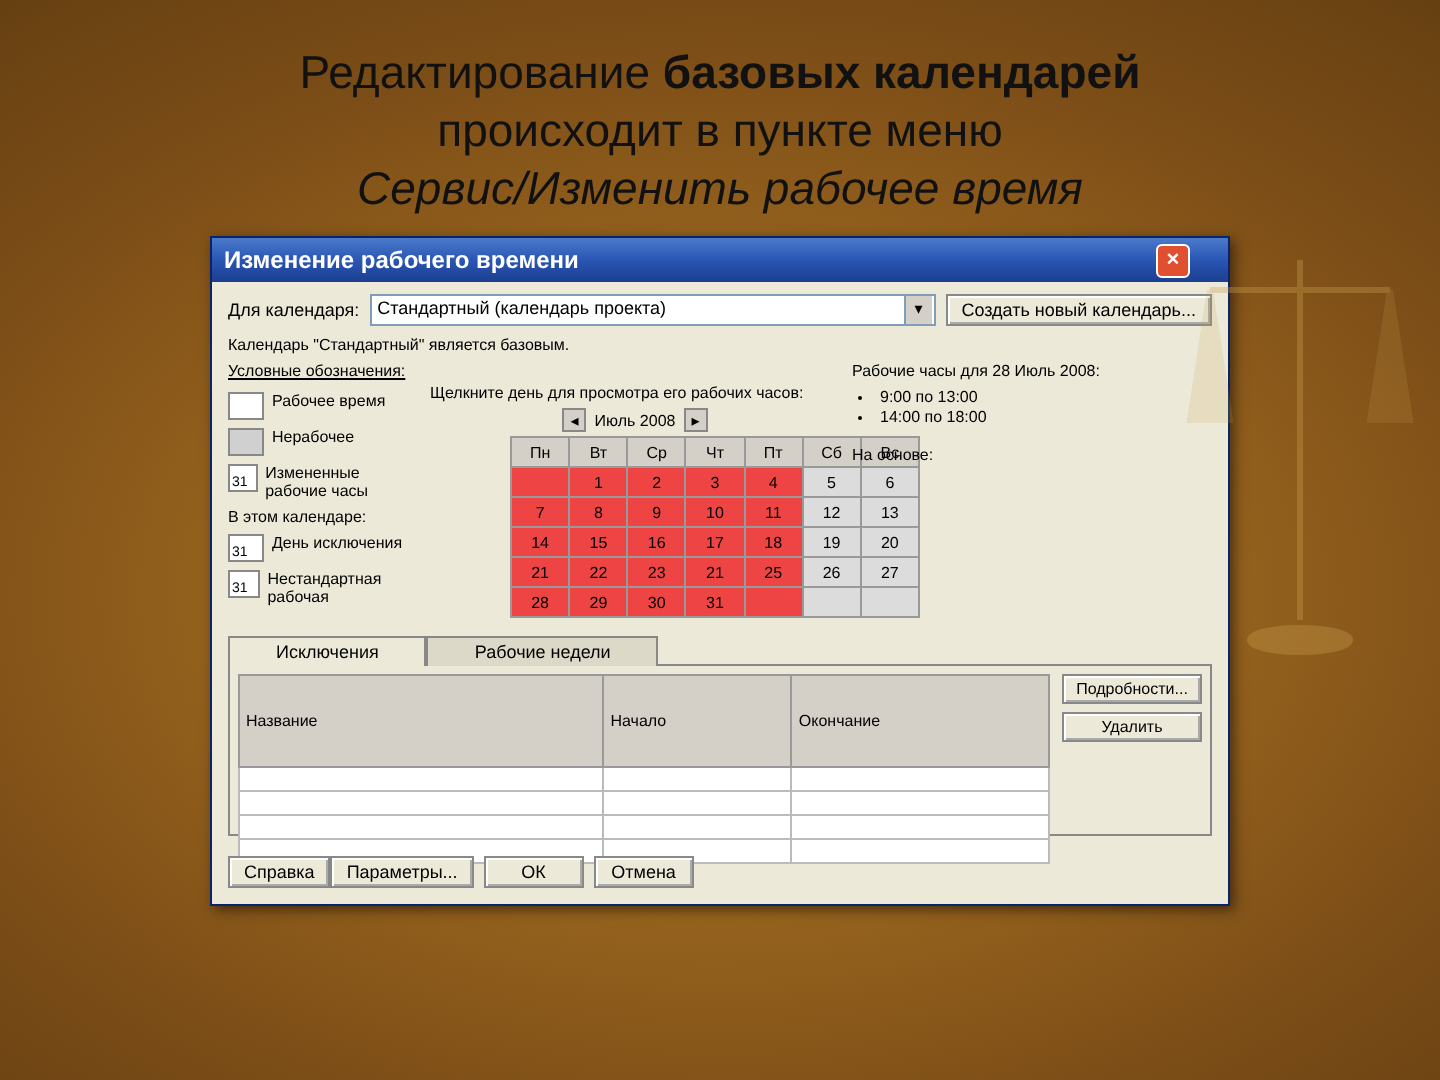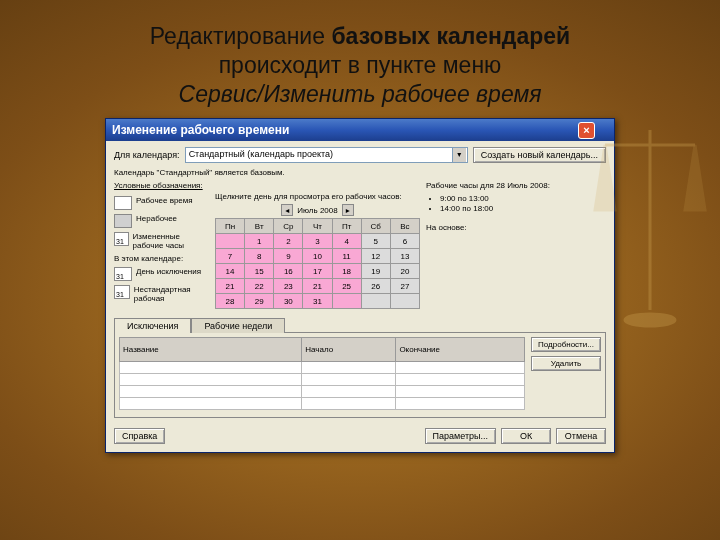--- a/index.html
+++ b/index.html
@@ -69,47 +69,47 @@
   .legend { width: 95px; display: flex; flex-direction: column; gap: 4px; font-size: 8px; }
   .legend-title { font-size: 8px; text-decoration: underline; margin-bottom: 2px; }
   .leg-item { display: flex; align-items: flex-start; gap: 4px; }
   .leg-box { width: 18px; height: 14px; border: 1px solid #888; background: #fff; font-size: 7px; display:flex; align-items:flex-end; justify-content:flex-start; padding:0 1px;}
   .leg-box.gray { background: #d0d0d0; }
   .calarea { width: 205px; }
   .cal-hint { font-size: 8px; margin-bottom: 3px; margin-top: 11px; }
   .mnav { display: flex; align-items: center; justify-content: center; gap: 4px; margin-bottom: 2px; }
   .mnav .nav { width: 12px; height: 12px; border: 1px solid #888; background:#d4d0c8; display:flex;align-items:center;justify-content:center; font-size:8px; cursor:pointer;}
   .mnav .mtxt { font-size: 8px; }
-  table.cal { border-collapse: collapse; width: 100%; background:#f9a8d4; }
+  table.cal { border-collapse: collapse; width: 100%; background:#ef4444;margin-left:40px; }
   table.cal th, table.cal td {
     border: 1px solid #999; width: 14.28%; height: 15px;
     font-size: 8px; text-align: center; font-weight: normal;
   }
   table.cal th { background: #d4d0c8; }
   table.cal td.we { background: #dcdcdc; }
   .details { width: 170px; font-size: 8px; }
   .details .dt-title { margin-bottom: 4px; }
   .details ul { margin: 2px 0 10px 14px; }
   .details li { margin: 1px 0; }
   .tabs { display: flex; margin-top: 8px; }
   .tab {
-    border: 1px solid #888; border-bottom: none; padding: 2px 12px;
+    border: 1px solid #888; border-bottom: none; padding: 2px 23px;
     background: #ece9d8; font-size: 9px; position: relative; top: 1px; cursor: pointer;
   }
   .tab.inactive { background: #ddd9c8; }
   .tabpanel {
     border: 1px solid #888; height: 86px; background: #ece9d8;
     display: flex; gap: 6px; padding: 4px;
   }
   .grid-col { flex: 1; }
   table.grid { width: 100%; border-collapse: collapse; font-size: 8px; }
-  table.grid th { background: #d4d0c8; border: 1px solid #999; padding: 7px 3px; text-align: left; font-weight: normal;}
+  table.grid th { background: #d4d0c8; border: 1px solid #999; padding: 18px 3px; text-align: left; font-weight: normal;}
   table.grid td { background: #fff; border: 1px solid #bbb; height: 12px; }
   .side-btns { width: 70px; display: flex; flex-direction: column; gap: 4px; }
-  .footer { display: flex; justify-content: space-between; margin-top: 10px; }
+  .footer { display: flex; justify-content: flex-start; margin-top: 10px; }
   .footer .right { display: flex; gap: 5px; }
 </style>
 </head>
 <body>
 
 <svg class="scales" viewBox="0 0 120 220">
   <g stroke="#caa050" stroke-width="3" fill="none">
     <line x1="60" y1="10" x2="60" y2="190"></line>
     <line x1="15" y1="25" x2="105" y2="25"></line>
     <path d="M15 25 L5 90 L25 90 Z" fill="#caa050" opacity="0.5"></path>

